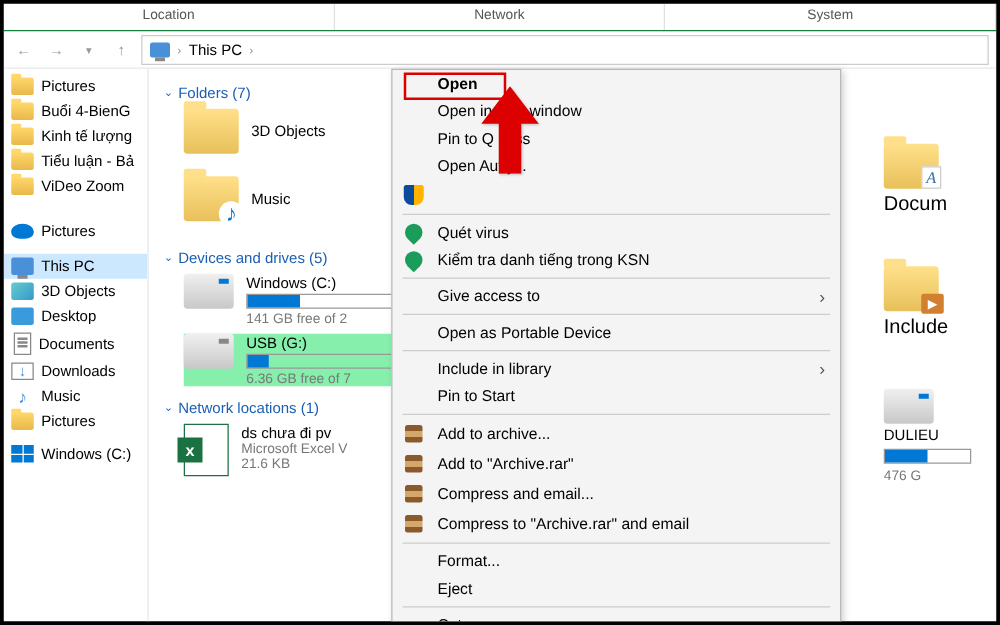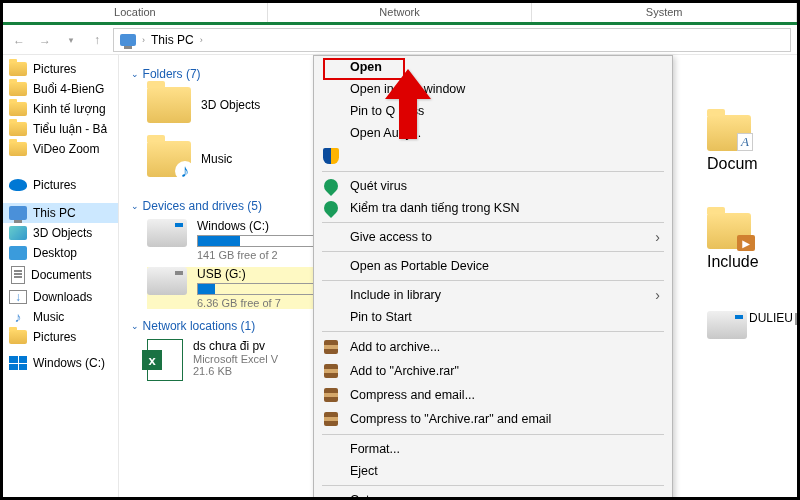--- a/index.html
+++ b/index.html
@@ -1,17 +1,17 @@
 <!DOCTYPE html>
 <html><head>
 <meta charset="utf-8">
 <style>
 * { margin: 0; padding: 0; box-sizing: border-box; font-family: "Segoe UI", Tahoma, sans-serif; }
 body { background: #fff; width: 800px; height: 500px; overflow: hidden; position: relative; border: 3px solid #000; }
-.top-tabs { display: flex; height: 22px; border-bottom: 3px solid #15803d; font-size: 11px; color: #555; }
+.top-tabs { display: flex; height: 22px; border-bottom: 1px solid #15803d; font-size: 11px; color: #555; }
 .top-tabs div { flex: 1; text-align: center; padding-top: 3px; border-right: 1px solid #e0e0e0; }
 .nav-bar { display: flex; height: 30px; align-items: center; padding: 0 6px; gap: 6px; border-bottom: 1px solid #e8e8e8; }
 .nav-btn { width: 20px; height: 20px; display: flex; align-items: center; justify-content: center; color: #999; font-size: 12px; }
 .breadcrumb { flex: 1; display: flex; align-items: center; gap: 6px; border: 1px solid #ccc; height: 24px; padding: 0 6px; font-size: 12px; }
 .pc-icon-small { width: 16px; height: 12px; background: #4a90d9; border-radius: 2px; position: relative; }
 .pc-icon-small::after { content: ""; position: absolute; bottom: -3px; left: 4px; width: 8px; height: 3px; background: #888; }
 .chev { color: #888; font-size: 9px; }
 .main { display: flex; height: 444px; }
 .sidebar { width: 116px; border-right: 1px solid #e8e8e8; overflow: hidden; padding-top: 4px; font-size: 12px; }
 .sb-item { display: flex; align-items: center; gap: 6px; padding: 3px 6px; cursor: default; white-space: nowrap; }
@@ -33,35 +33,35 @@
 .content { flex: 1; padding: 8px 0 0 8px; position: relative; overflow: hidden; }
 .group-hdr { color: #1a5fb4; font-size: 12px; padding: 4px 0 6px 4px; display: flex; align-items: center; gap: 4px; }
 .group-hdr .tog { font-size: 9px; color: #1a5fb4; }
 .items-row { display: flex; gap: 80px; padding-left: 20px; margin-bottom: 18px; }
 .file-item { display: flex; align-items: center; gap: 10px; font-size: 12px; }
 .big-folder { width: 44px; height: 36px; background: linear-gradient(#ffe08a, #e8c05a); border-radius: 3px; position: relative; }
 .big-folder::before { content:""; position:absolute; top:-6px; left:0; width:18px; height:7px; background:#ffe08a; border-radius:2px 2px 0 0; }
 .big-folder.music::after { content:"♪"; position:absolute; right:-4px; bottom:-4px; font-size:18px; color:#0078d4; background:#fff; border-radius:50%; width:20px; height:20px; display:flex; align-items:center; justify-content:center; }
 .drive-row { display: flex; gap: 100px; padding-left: 20px; margin-bottom: 6px; }
 .drive-item { display: flex; gap: 10px; width: 200px; }
-.drive-item.selected { background: #fef9c3; }
+.drive-item.selected { background: #86efac; }
 .drive-ic { width: 40px; height: 28px; background: linear-gradient(#f0f0f0, #c8c8c8); border-radius: 3px; position: relative; flex-shrink: 0; }
 .drive-ic::after { content:""; position:absolute; top:4px; right:4px; width:8px; height:4px; background:#0078d4; }
 .drive-ic.usb::after { background:#888; }
 .drive-info { font-size: 12px; }
 .drive-bar { width: 120px; height: 12px; border: 1px solid #999; margin: 2px 0; }
 .drive-fill { height: 100%; background: #0078d4; }
 .drive-sub { color: #777; font-size: 11px; }
 .right-col { position: absolute; right: 0; top: 60px; width: 90px; }
 .right-item { display:flex; flex-direction:column; align-items:flex-start; gap:4px; margin-bottom:40px; font-size:16px; }
 .docfold { width:44px; height:36px; background:linear-gradient(#ffe08a,#e8c05a); border-radius:3px; position:relative; }
 .docfold::before { content:""; position:absolute; top:-6px; left:0; width:18px; height:7px; background:#ffe08a; border-radius:2px 2px 0 0; }
 .docfold.a::after { content:"A"; position:absolute; right:-2px; bottom:0; font-size:13px; color:#3a6ea5; background:#fff; padding:0 3px; border:1px solid #ccc; font-style:italic; font-family:serif; }
 .docfold.v::after { content:"▶"; position:absolute; right:-4px; bottom:-2px; font-size:10px; color:#fff; background:#d08030; width:18px; height:16px; display:flex; align-items:center; justify-content:center; border-radius:2px; }
-.right-drive { display:flex; gap:2px; font-size:12px; }
+.right-drive { display:flex; flex-direction:column; gap:2px; font-size:12px; }
 .xl-ic { width:36px; height:42px; background:#fff; border:1px solid #1a7243; position:relative; }
 .xl-ic::after { content:"x"; position:absolute; left:-6px; top:10px; width:20px; height:20px; background:#1a7243; color:#fff; display:flex; align-items:center; justify-content:center; font-weight:bold; font-size:13px; }
 
 .ctx-menu { position: absolute; left: 310px; top: 52px; width: 360px; background: #f4f4f4; border: 1px solid #b8b8b8; box-shadow: 2px 2px 6px rgba(0,0,0,.2); font-size: 12.5px; z-index: 10; padding-bottom: 4px; }
 .ctx-item { display: flex; align-items: center; gap: 10px; padding: 4px 12px 4px 8px; cursor: default; position: relative; }
 .ctx-item .ic-slot { width: 18px; display: flex; justify-content: center; }
 .ctx-item.bold { font-weight: 700; }
 .ctx-item .sub { position: absolute; right: 12px; color: #555; font-size: 14px; }
 .ctx-sep { height: 1px; background: #ccc; margin: 3px 8px; }
 .shield { width:16px; height:16px; display:flex; align-items:center; justify-content:center; }

